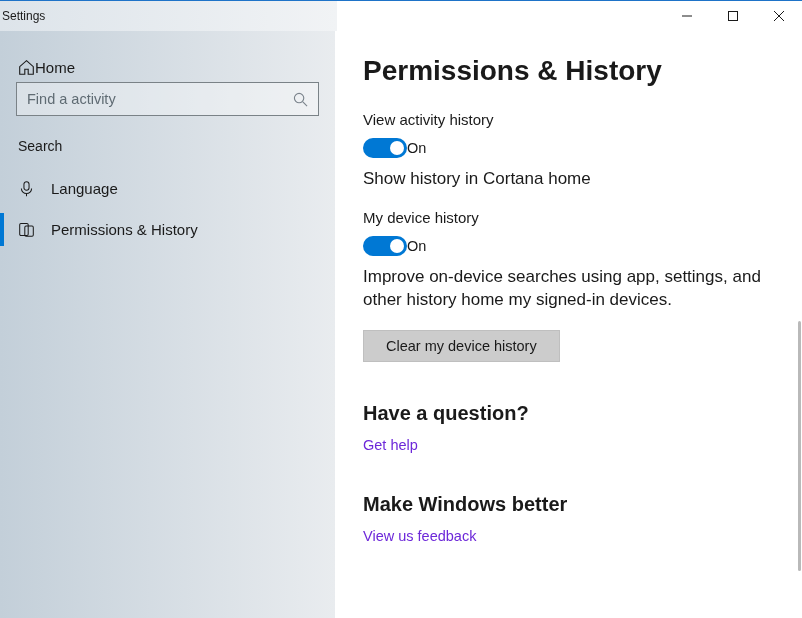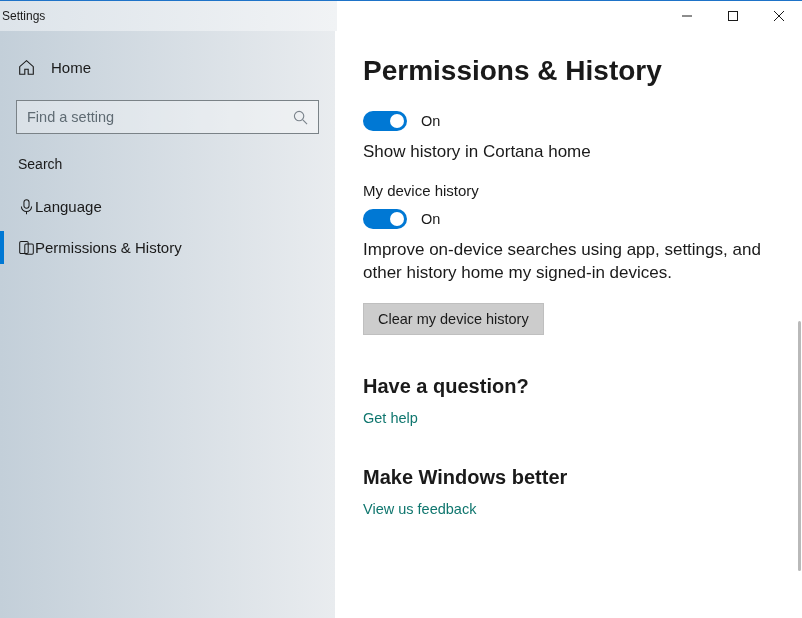--- a/index.html
+++ b/index.html
@@ -44,24 +44,22 @@
   }
   .sidebar {
     width: 335px;
     background: linear-gradient(to right, #c3cfd9 0%, #e9ecef 100%);
     padding-top: 22px;
     position:relative;
   }
   .home-row {
     display:flex;
     align-items:center;
-    gap:16px;
     padding: 6px 16px 6px 18px;
     font-size:15px;
-    margin-bottom: 18px;
   }
   .home-row svg { width:17px; height:17px; }
   .search-box {
     margin: 0 16px 22px 16px;
     height: 34px;
     border:1px solid #7a8287;
     background: rgba(255,255,255,0.35);
     display:flex;
     align-items:center;
     padding: 0 10px;
@@ -70,20 +68,21 @@
   .search-box span.ph { flex:1; font-size:14.5px; }
   .search-box svg { width:15px; height:15px; opacity:.7; }
   .section-label {
     padding: 0 18px 14px 18px;
     font-size:14px;
     font-weight:400;
   }
   .nav-item {
     display:flex;
     align-items:center;
+    gap:16px;
     padding: 12px 16px 12px 18px;
     font-size:15px;
     position:relative;
   }
   .nav-item svg { width:17px; height:17px; flex-shrink:0; }
   .nav-item.selected::before {
     content:"";
     position:absolute;
     left:0; top:4px; bottom:4px;
     width:4px;
@@ -100,21 +99,21 @@
     font-size:28px;
     margin:0 0 24px 0;
   }
   .content .group-label {
     font-size:15px;
     margin-bottom:10px;
   }
   .toggle-row {
     display:flex;
     align-items:center;
-    gap:14px;
+    gap:0;
     margin-bottom:10px;
   }
   .toggle {
     width:44px;
     height:20px;
     border-radius:10px;
     background:#0078d4;
     position:relative;
   }
   .toggle::after {
@@ -127,34 +126,34 @@
   }
   .toggle-label { font-size:14.5px; }
   .desc {
     font-size:17px;
     margin-bottom:18px;
     line-height:1.35;
     max-width: 420px;
   }
   .btn {
     display:inline-block;
-    padding: 7px 14px;
+    padding: 7px 22px;
     background:#cccccc;
     border:1px solid #bfbfbf;
     font-size:14.5px;
     margin-bottom: 40px;
     text-align: right;
   }
   .content h2 {
     font-weight:600;
     font-size:20px;
     margin:0 0 12px 0;
   }
   a.link {
-    color:#0f766e;
+    color:#6d28d9;
     text-decoration:none;
     font-size:14.5px;
     display:inline-block;
     margin-bottom: 40px;
   }
   .scroll-thumb {
     position:absolute;
     right:1px;
     top:290px;
     width:3px;
@@ -191,21 +190,21 @@
 <div class="body">
   <div class="sidebar">
     <div class="home-row">
       <svg viewBox="0 0 20 20">
           <path d="M10 2 L18 9 L18 18 L12 18 L12 12 L8 12 L8 18 L2 18 L2 9 Z" fill="none" stroke="#1a1a1a" stroke-width="1.3"></path>
         </svg>
       <span>Home</span>
     </div>
 
     <div class="search-box">
-      <span class="ph">Find a setting</span>
+      <span class="ph">Find a activity</span>
       <svg viewBox="0 0 16 16">
           <circle cx="6.5" cy="6.5" r="5" fill="none" stroke="#4a5560" stroke-width="1.2"></circle>
           <line x1="10.5" y1="10.5" x2="15" y2="15" stroke="#4a5560" stroke-width="1.2"></line>
         </svg>
     </div>
 
     <div class="section-label">Search</div>
 
     <div class="nav-item">
       <svg viewBox="0 0 20 20">
@@ -221,20 +220,21 @@
           <rect x="8" y="6" width="10" height="12" rx="1.5" fill="none" stroke="#1a1a1a" stroke-width="1.2"></rect>
         </svg>
       <span>Permissions &amp; History</span>
     </div>
 
   </div>
 
   <div class="content">
     <h1>Permissions &amp; History</h1>
 
+    <div class="group-label">View activity history</div>
     <div class="toggle-row">
       <div class="toggle"></div>
       <span class="toggle-label">On</span>
     </div>
     <div class="desc">Show history in Cortana home</div>
 
     <div class="group-label">My device history</div>
     <div class="toggle-row">
       <div class="toggle"></div>
       <span class="toggle-label">On</span>

